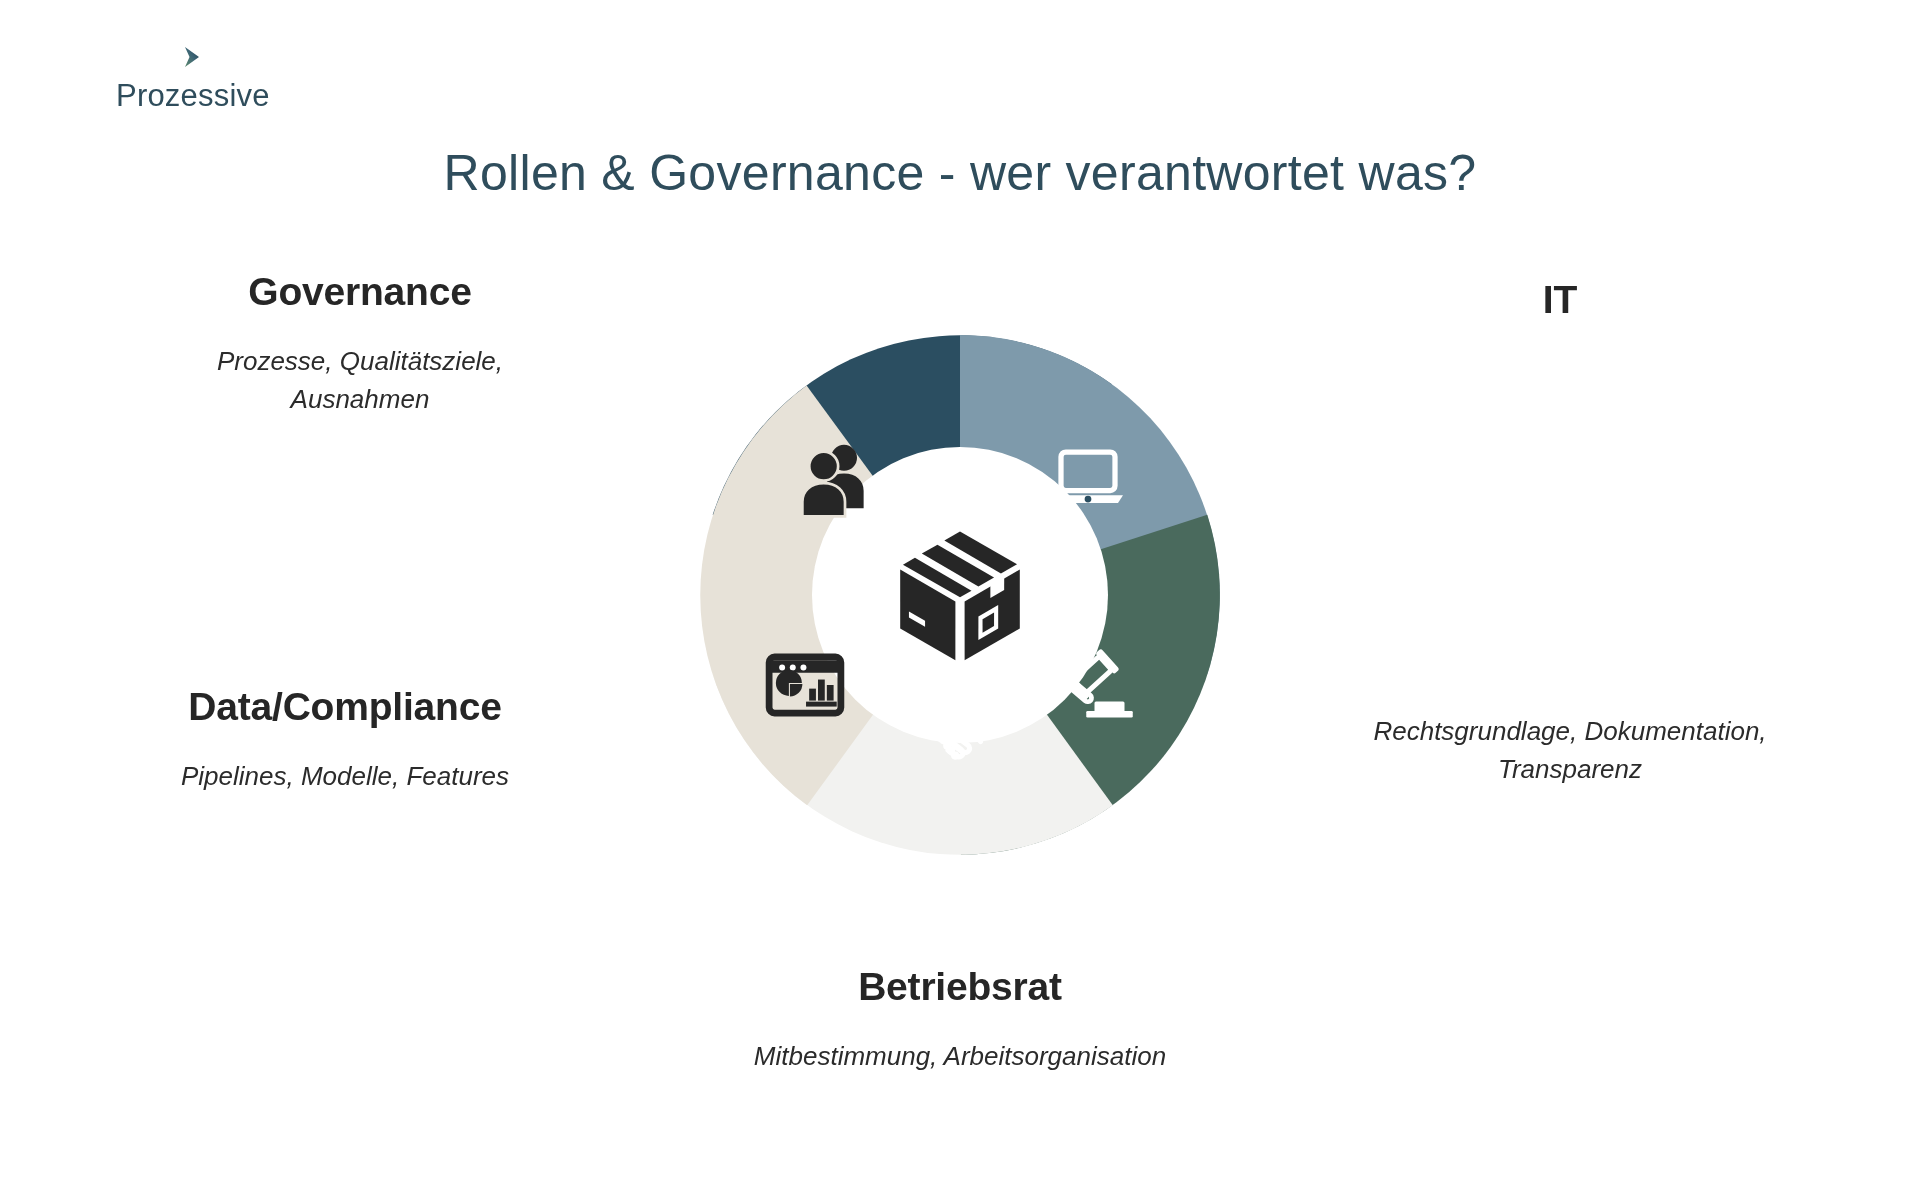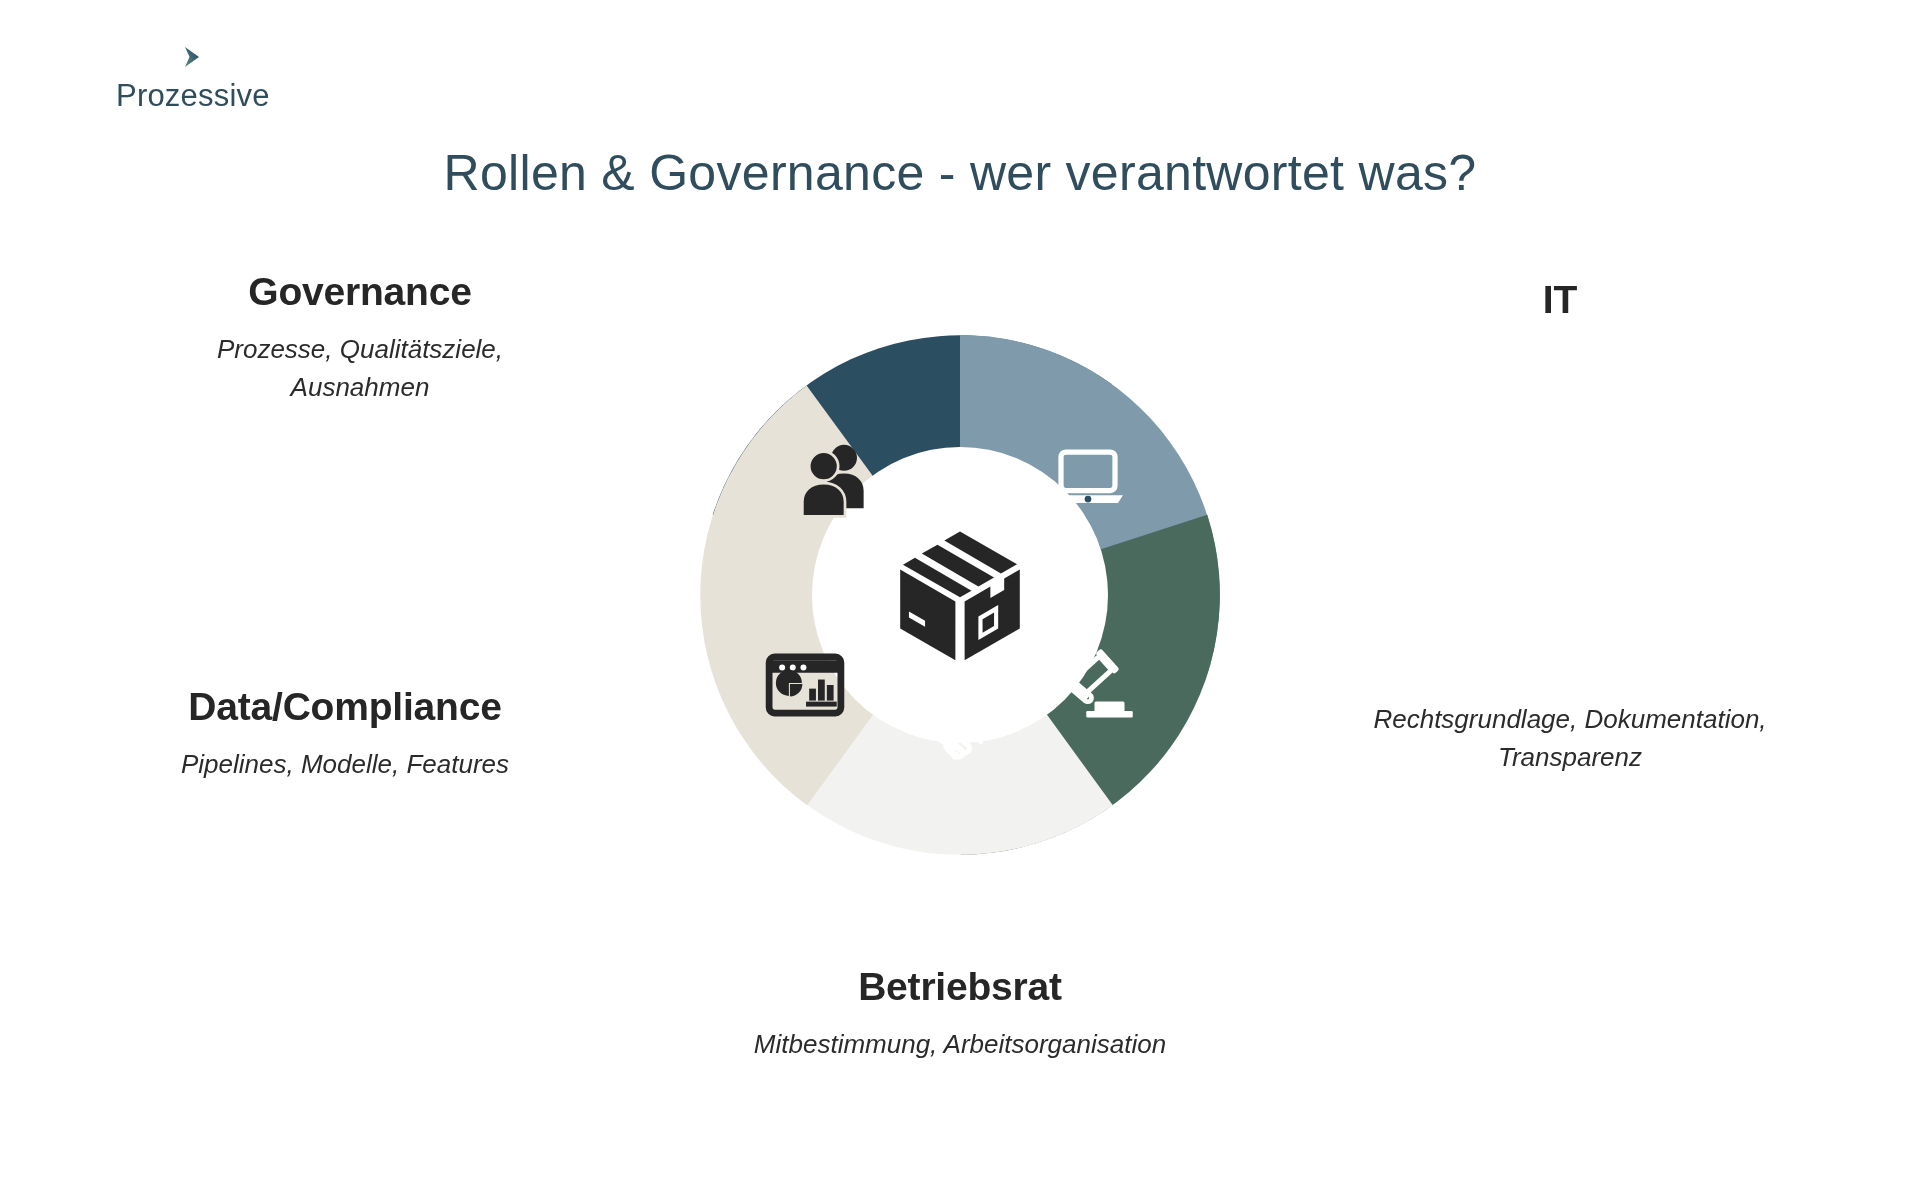--- a/index.html
+++ b/index.html
@@ -76,21 +76,21 @@
   }
   .role-title {
     font-size: 39px;
     font-weight: 700;
     color: #262626;
     letter-spacing: -0.2px;
     line-height: 1.15;
     white-space: nowrap;
   }
   .role-desc {
-    margin-top: 16px;
+    margin-top: 28px;
     font-size: 26px;
     font-style: italic;
     color: #2b2b2b;
     line-height: 1.45;
     font-weight: 400;
     text-align: center;
   }
 
   .label-fachbereich {
     left: 150px;

